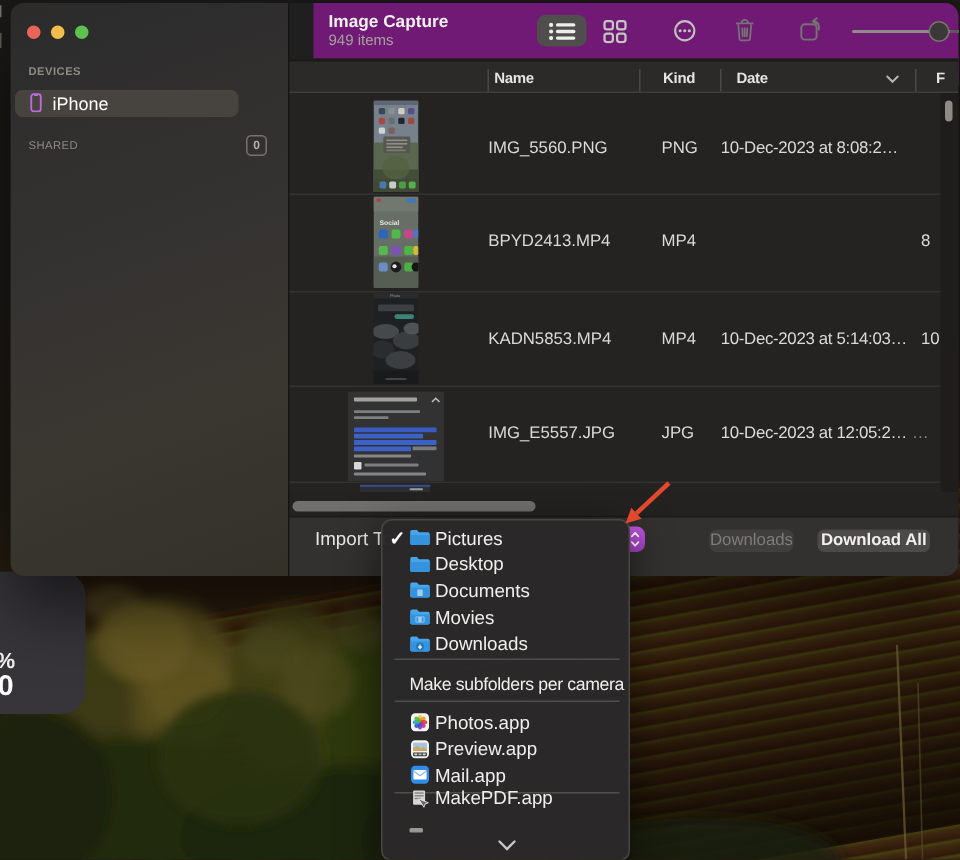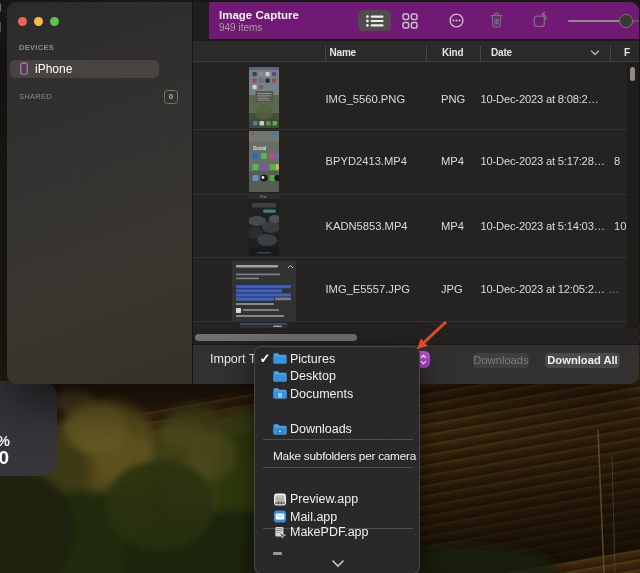--- a/index.html
+++ b/index.html
@@ -295,21 +295,20 @@
         <svg class="abs" style="left:47px;top:261px;" width="47" height="6" viewBox="0 0 47 6">
           <rect width="47" height="6" fill="#2e2f33"></rect>
           <rect width="47" height="1.6" fill="#3d4f8e" opacity="0.9"></rect>
           <rect x="33" y="2.5" width="9" height="1.4" rx="0.7" fill="#9fa0a2"></rect>
         </svg>
         <div class="fname" style="top:31.5px;">IMG_5560.PNG</div>
         <div class="fkind" style="top:31.5px;">PNG</div>
         <div class="fdate" style="top:31.5px;">10-Dec-2023 at 8:08:2…</div>
         <div class="fname" style="top:93px;">BPYD2413.MP4</div>
         <div class="fkind" style="top:93px;">MP4</div>
-        <div class="fdate" style="top:93px;">10-Dec-2023 at 5:17:28…</div>
         <div class="fnum" style="top:93px;">8</div>
         <div class="fname" style="top:158px;">KADN5853.MP4</div>
         <div class="fkind" style="top:158px;">MP4</div>
         <div class="fdate" style="top:158px;">10-Dec-2023 at 5:14:03…</div>
         <div class="fnum" style="top:158px;">10</div>
         <div class="fname" style="top:221px;">IMG_E5557.JPG</div>
         <div class="fkind" style="top:221px;">JPG</div>
         <div class="fdate" style="top:221px;">10-Dec-2023 at 12:05:2…</div>
         <div class="fnum" style="top:221px;left:415px;color:#8a8886;">…</div>
       </div>
@@ -348,34 +347,60 @@
       <div class="lab">Desktop</div>
     </div>
     <div class="mi" style="top:38.9px;">
       <svg class="ic" viewBox="0 0 14 13">
           <path d="M0.5 2.5 Q0.5 1.3 1.7 1.3 L5 1.3 L6.3 2.8 L12.3 2.8 Q13.5 2.8 13.5 4 L13.5 10.2 Q13.5 11.4 12.3 11.4 L1.7 11.4 Q0.5 11.4 0.5 10.2 Z" fill="#47a5e9"></path>
           <path d="M0.5 4.6 L13.5 4.6 L13.5 10.2 Q13.5 11.4 12.3 11.4 L1.7 11.4 Q0.5 11.4 0.5 10.2 Z" fill="#3593dd"></path>
           <rect x="5.2" y="6" width="3.6" height="4.4" rx="0.4" fill="#bfe2f7" opacity="0.75"></rect>
         </svg>
       <div class="lab">Documents</div>
     </div>
+    <div class="mi" style="top:56.5px;">
+      <svg class="ic" viewBox="0 0 14 13">
+          <path d="M0.5 2.5 Q0.5 1.3 1.7 1.3 L5 1.3 L6.3 2.8 L12.3 2.8 Q13.5 2.8 13.5 4 L13.5 10.2 Q13.5 11.4 12.3 11.4 L1.7 11.4 Q0.5 11.4 0.5 10.2 Z" fill="#47a5e9"></path>
+          <path d="M0.5 4.6 L13.5 4.6 L13.5 10.2 Q13.5 11.4 12.3 11.4 L1.7 11.4 Q0.5 11.4 0.5 10.2 Z" fill="#3593dd"></path>
+          <rect x="4" y="6" width="6" height="4" rx="0.5" fill="#bfe2f7" opacity="0.75"></rect>
+          <rect x="4.6" y="6.5" width="1.2" height="3" fill="#3593dd"></rect>
+          <rect x="8.2" y="6.5" width="1.2" height="3" fill="#3593dd"></rect>
+        </svg>
+      <div class="lab">Movies</div>
+    </div>
     <div class="mi" style="top:74.1px;">
       <svg class="ic" viewBox="0 0 14 13">
           <path d="M0.5 2.5 Q0.5 1.3 1.7 1.3 L5 1.3 L6.3 2.8 L12.3 2.8 Q13.5 2.8 13.5 4 L13.5 10.2 Q13.5 11.4 12.3 11.4 L1.7 11.4 Q0.5 11.4 0.5 10.2 Z" fill="#47a5e9"></path>
           <path d="M0.5 4.6 L13.5 4.6 L13.5 10.2 Q13.5 11.4 12.3 11.4 L1.7 11.4 Q0.5 11.4 0.5 10.2 Z" fill="#3593dd"></path>
           <circle cx="7" cy="8" r="2.6" fill="#2874b8"></circle>
           <path d="M7 6.6 L7 9 M5.9 8 L7 9.3 L8.1 8" stroke="#dff0fb" stroke-width="0.9" fill="none"></path>
         </svg>
       <div class="lab">Downloads</div>
     </div>
     <div class="msep" style="top:92.9px;"></div>
     <div class="mi" style="top:100.7px;">
         <div class="lab" style="left:18px;font-size:11.8px;letter-spacing:-0.25px;">Make subfolders per camera</div>
       </div>
     <div class="msep" style="top:120.5px;"></div>
+    <div class="mi" style="top:126.7px;">
+      <svg class="ic" viewBox="0 0 14 13">
+        <rect x="1" y="0.5" width="12" height="12" rx="2.8" fill="#f5f4f2"></rect>
+        <g transform="translate(7,6.5)">
+          <ellipse rx="1.5" ry="2.4" cy="-2.4" fill="#e8c832" transform="rotate(0)" opacity="0.9"></ellipse>
+          <ellipse rx="1.5" ry="2.4" cy="-2.4" fill="#e8962e" transform="rotate(45)" opacity="0.9"></ellipse>
+          <ellipse rx="1.5" ry="2.4" cy="-2.4" fill="#d8402e" transform="rotate(90)" opacity="0.9"></ellipse>
+          <ellipse rx="1.5" ry="2.4" cy="-2.4" fill="#c83294" transform="rotate(135)" opacity="0.9"></ellipse>
+          <ellipse rx="1.5" ry="2.4" cy="-2.4" fill="#7a3ac8" transform="rotate(180)" opacity="0.9"></ellipse>
+          <ellipse rx="1.5" ry="2.4" cy="-2.4" fill="#2a56c8" transform="rotate(225)" opacity="0.9"></ellipse>
+          <ellipse rx="1.5" ry="2.4" cy="-2.4" fill="#2aa0d8" transform="rotate(270)" opacity="0.9"></ellipse>
+          <ellipse rx="1.5" ry="2.4" cy="-2.4" fill="#50b83a" transform="rotate(315)" opacity="0.9"></ellipse>
+        </g>
+      </svg>
+      <div class="lab">Photos.app</div>
+    </div>
     <div class="mi" style="top:144.2px;">
       <svg class="ic" viewBox="0 0 14 13">
           <rect x="1" y="0.5" width="12" height="12" rx="2.8" fill="#f2f1ef"></rect>
           <rect x="2.4" y="2.2" width="9.2" height="5.4" rx="0.6" fill="#a8c4dc"></rect>
           <path d="M2.4 6 L5 4.2 L7.4 6.2 L9.4 4.8 L11.6 6.6 L11.6 7.6 L2.4 7.6 Z" fill="#caa86a"></path>
           <rect x="2.4" y="8.6" width="9.2" height="2.6" rx="0.5" fill="#3a3a3c"></rect>
           <rect x="3.2" y="9.3" width="2" height="1.2" fill="#d8d8d4"></rect>
           <rect x="6" y="9.3" width="2" height="1.2" fill="#b8b8b4"></rect>
           <rect x="8.8" y="9.3" width="2" height="1.2" fill="#d8d8d4"></rect>
         </svg>

